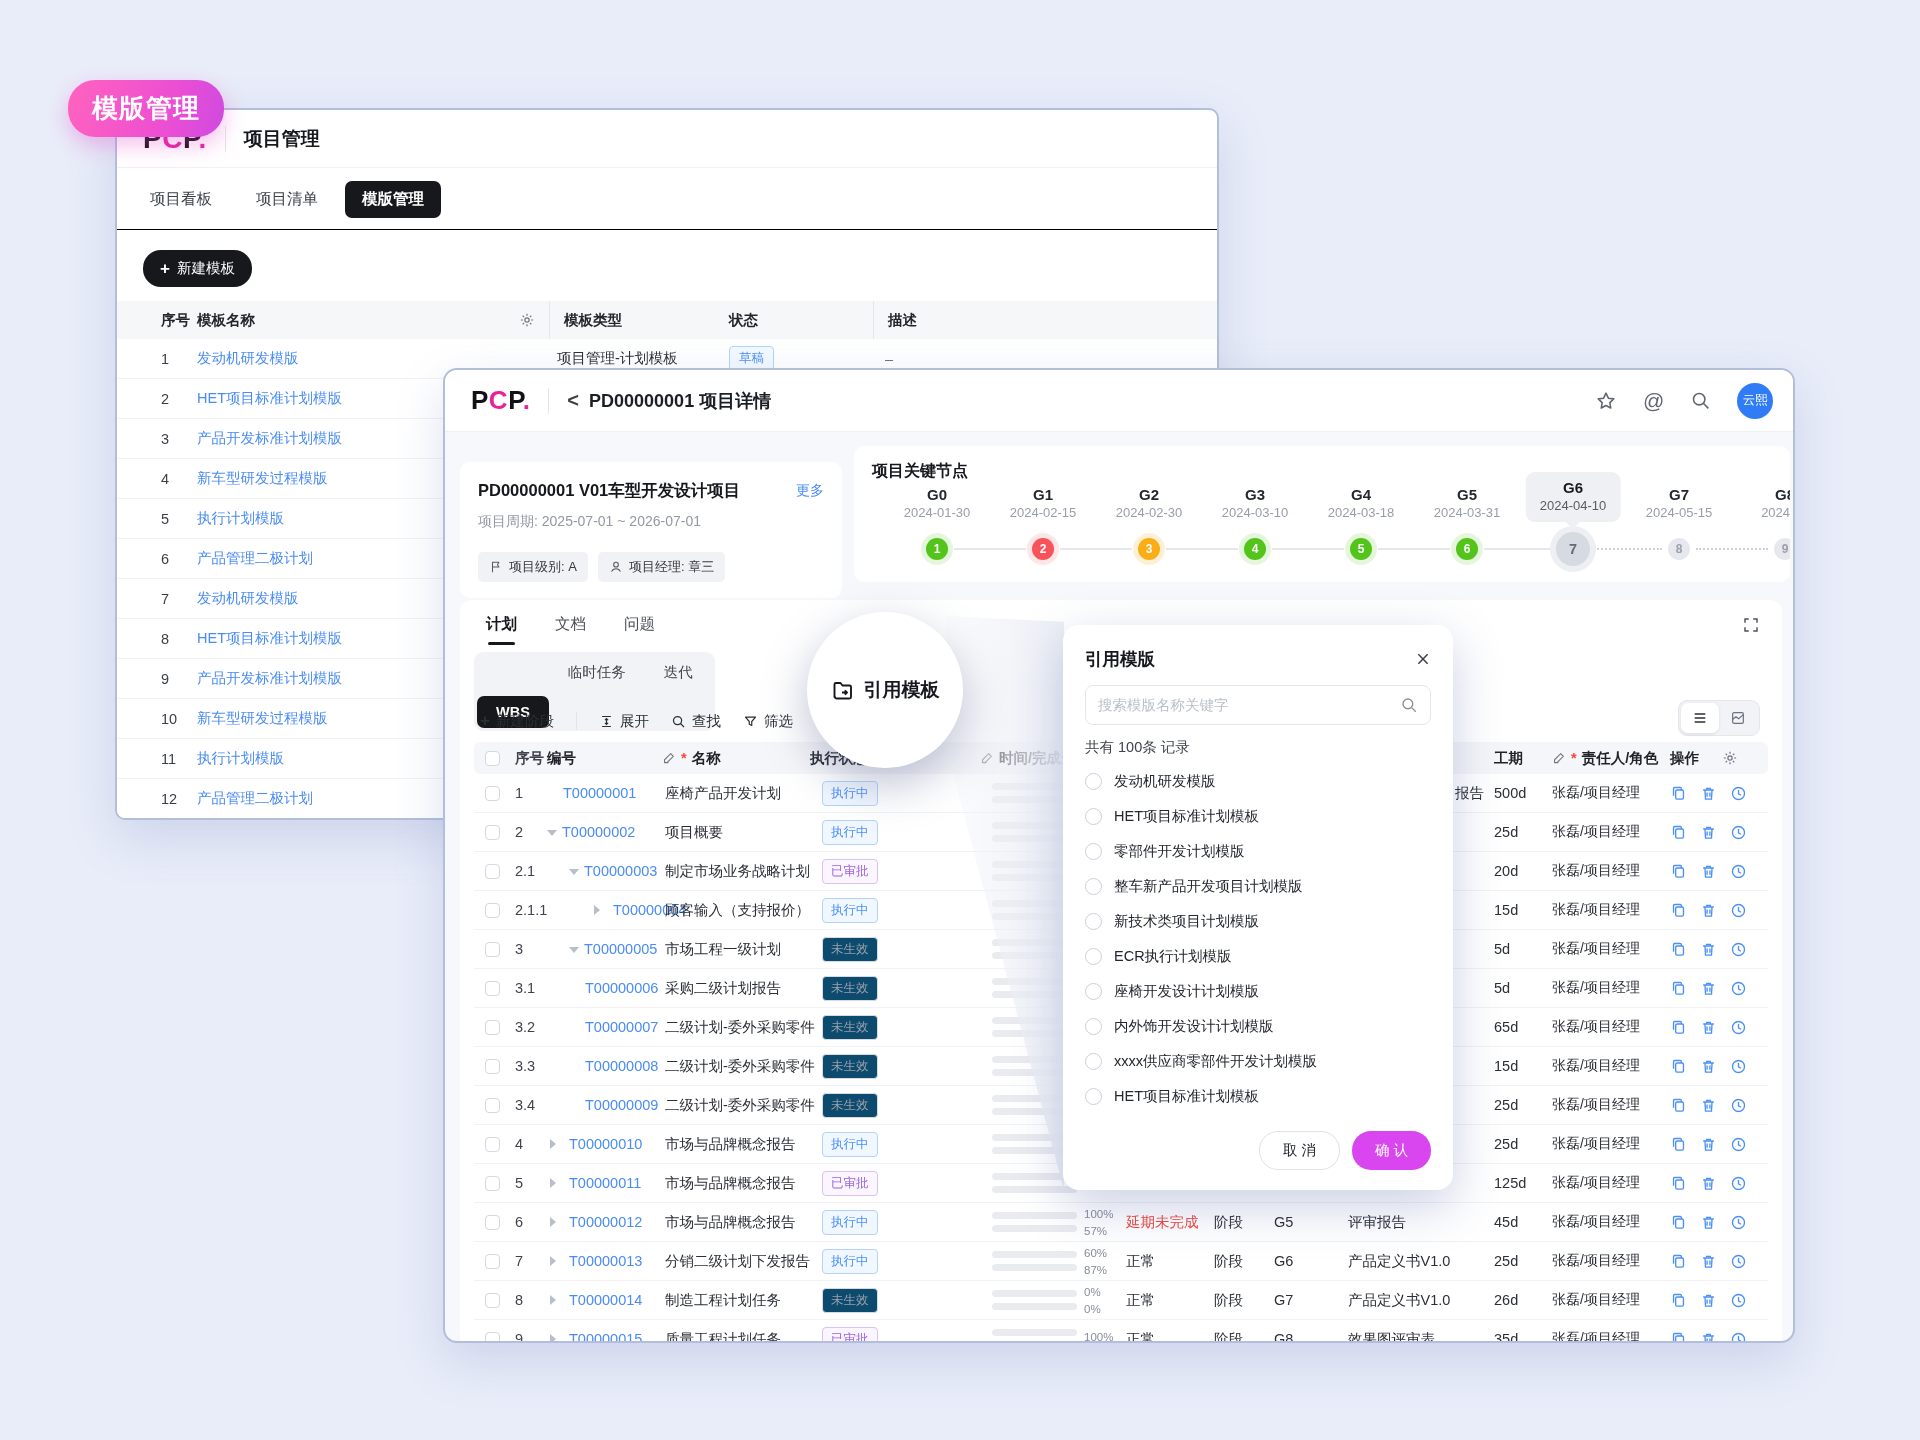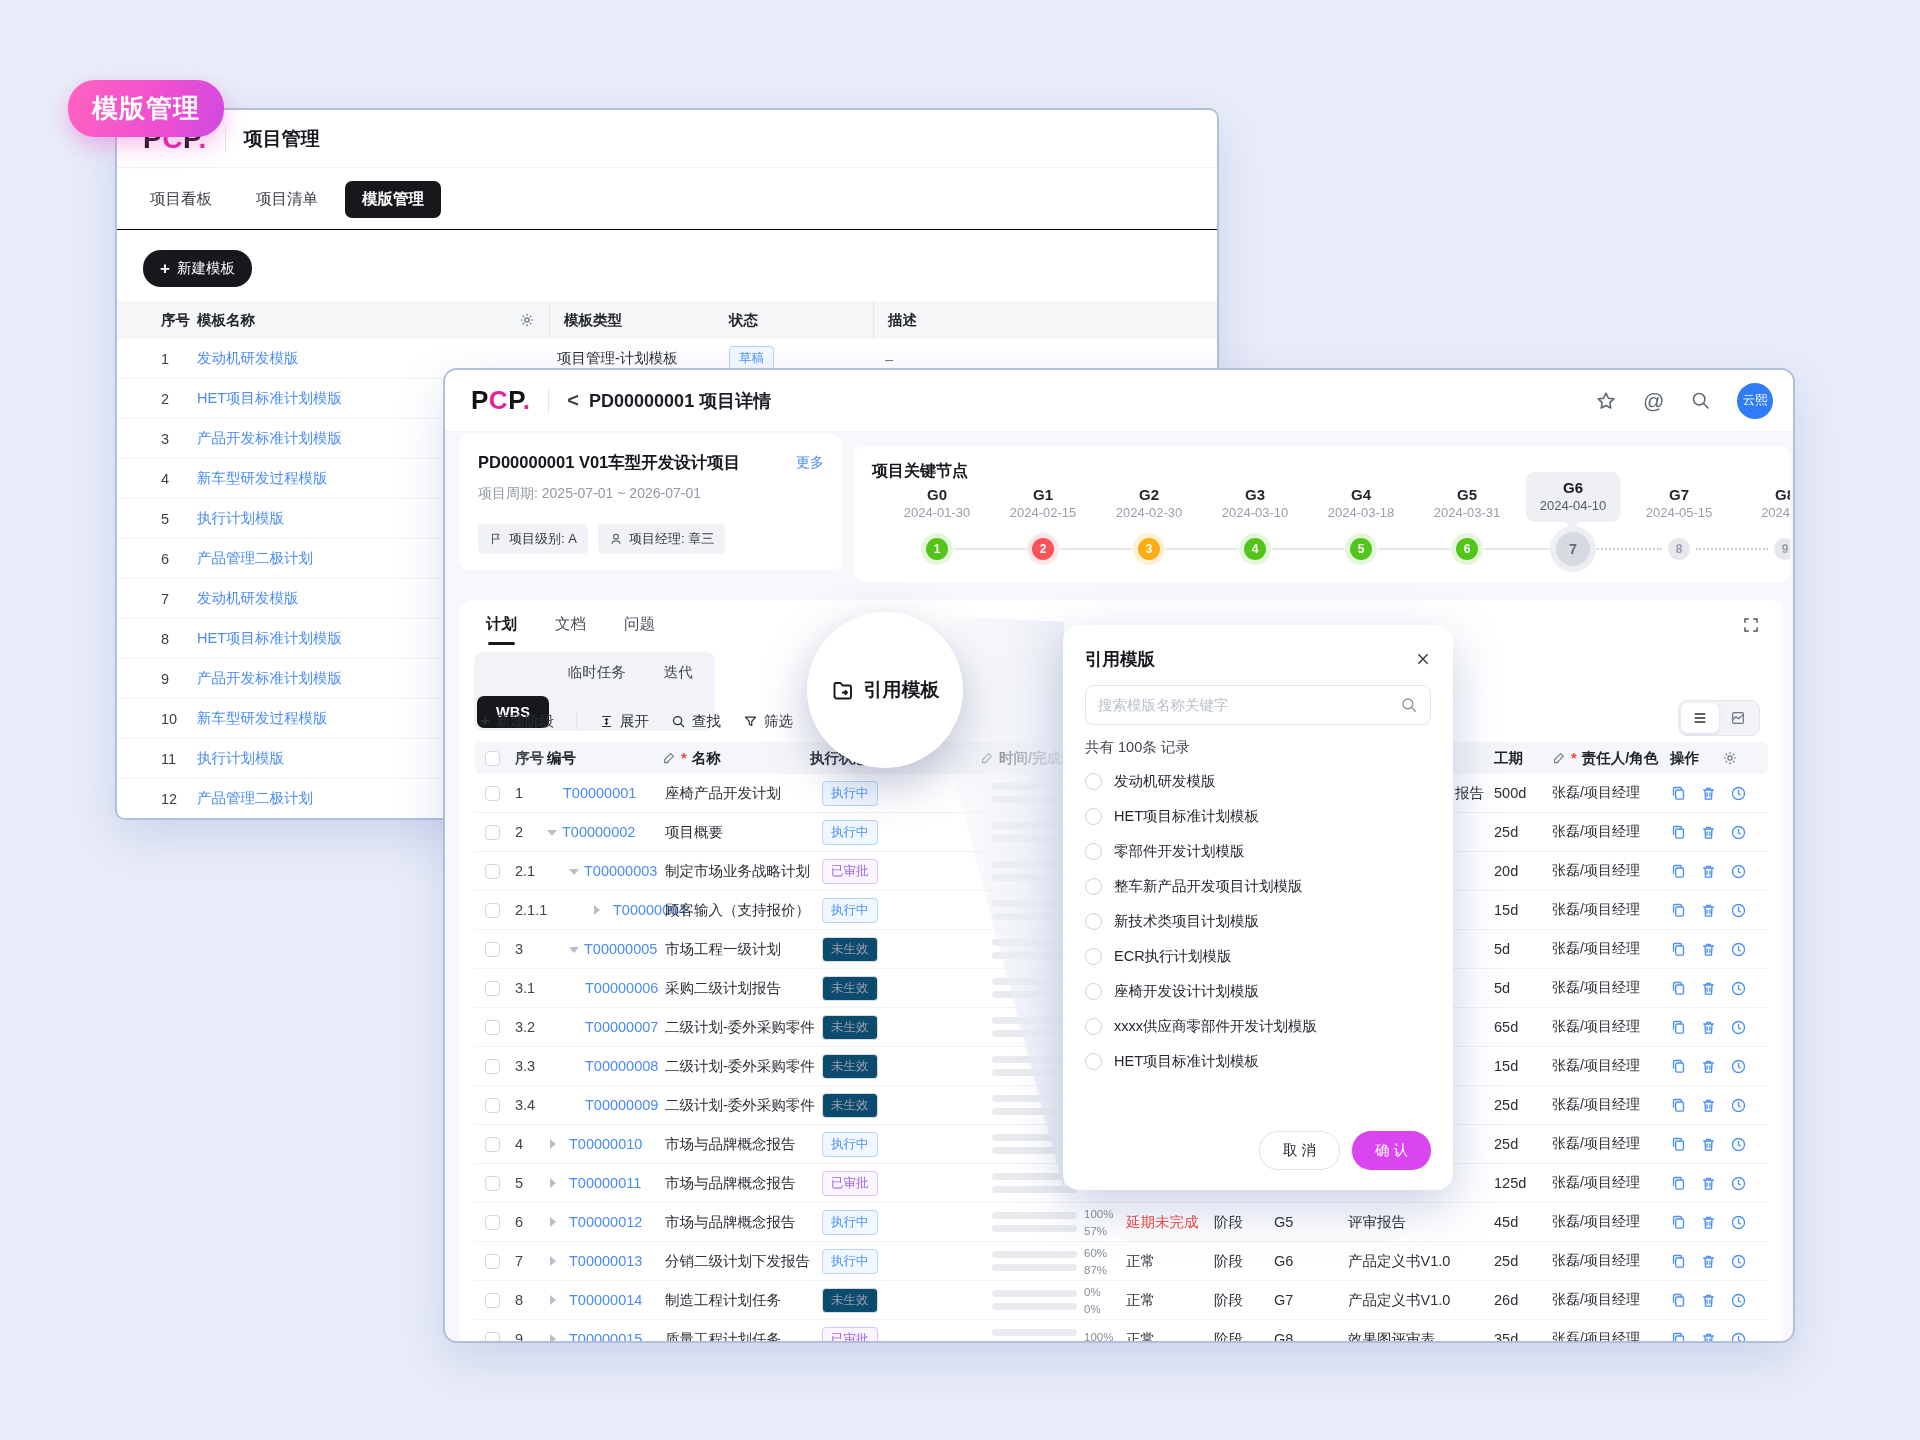--- a/index.html
+++ b/index.html
@@ -48,21 +48,21 @@
   .fgw-head { height:62px; background:#fff; border-bottom:1px solid #eef0f4; display:flex; align-items:center; padding:0 26px; position:relative; }
   .fgw-head .logo { font-size:26px; }
   .back-chevron { font-size:20px; color:#3a3f47; margin-right:10px; font-weight:bold; }
   .fgw-title { font-size:18px; font-weight:bold; color:#1b1e24; }
   .head-icons { position:absolute; top:0; height:100%; left:1150px; display:flex; align-items:center; gap:26px; }
   .avatar { width:36px; height:36px; border-radius:50%; background:#2f7cf6; color:#fff; font-size:12.5px; display:flex; align-items:center; justify-content:center; }
   .at-glyph { font-size:21px; color:#5f6672; }
 
   .fgw-body { position:absolute; left:0; right:0; top:62px; bottom:0; }
   .card { position:absolute; background:#fff; border-radius:10px; }
-  #project-card { left:15px; top:2px; width:382px; height:136px; padding:18px; }
+  #project-card { left:15px; top:30px; width:382px; height:136px; padding:18px; }
   .pc-title-row { display:flex; justify-content:space-between; align-items:center; }
   .pc-title { font-size:16.5px; font-weight:bold; color:#16181d; }
   .pc-more { font-size:14px; color:#4a8cf5; cursor:pointer; }
   .pc-period { margin-top:11px; font-size:14px; color:#9298a4; }
   .pc-badges { position:absolute; left:18px; bottom:16px; display:flex; gap:10px; }
   .pc-pill { background:#f1f2f6; border-radius:5px; padding:6px 11px; font-size:13px; color:#33373f; display:inline-flex; gap:6px; align-items:center; }
 
   #milestone-card { left:409px; top:14px; width:936px; height:136px; overflow:hidden; }
   .ms-title { position:absolute; left:18px; top:15px; font-size:16px; font-weight:bold; color:#16181d; }
   .ms-track { position:absolute; left:0; top:40px; right:0; bottom:0; }
@@ -1320,20 +1320,24 @@
       <div class="modal-item">
     <span class="radio"></span>
     <span class="modal-item-label">ECR执行计划模版</span>
   </div>
       <div class="modal-item">
     <span class="radio"></span>
     <span class="modal-item-label">座椅开发设计计划模版</span>
   </div>
       <div class="modal-item">
     <span class="radio"></span>
+    <span class="modal-item-label">内外饰开发设计计划模版</span>
+  </div>
+      <div class="modal-item">
+    <span class="radio"></span>
     <span class="modal-item-label">xxxx供应商零部件开发计划模版</span>
   </div>
       <div class="modal-item">
     <span class="radio"></span>
     <span class="modal-item-label">HET项目标准计划模板</span>
   </div>
     </div>
   <div class="modal-footer">
     <button class="btn-cancel">取 消</button>
     <button class="btn-confirm">确 认</button>

